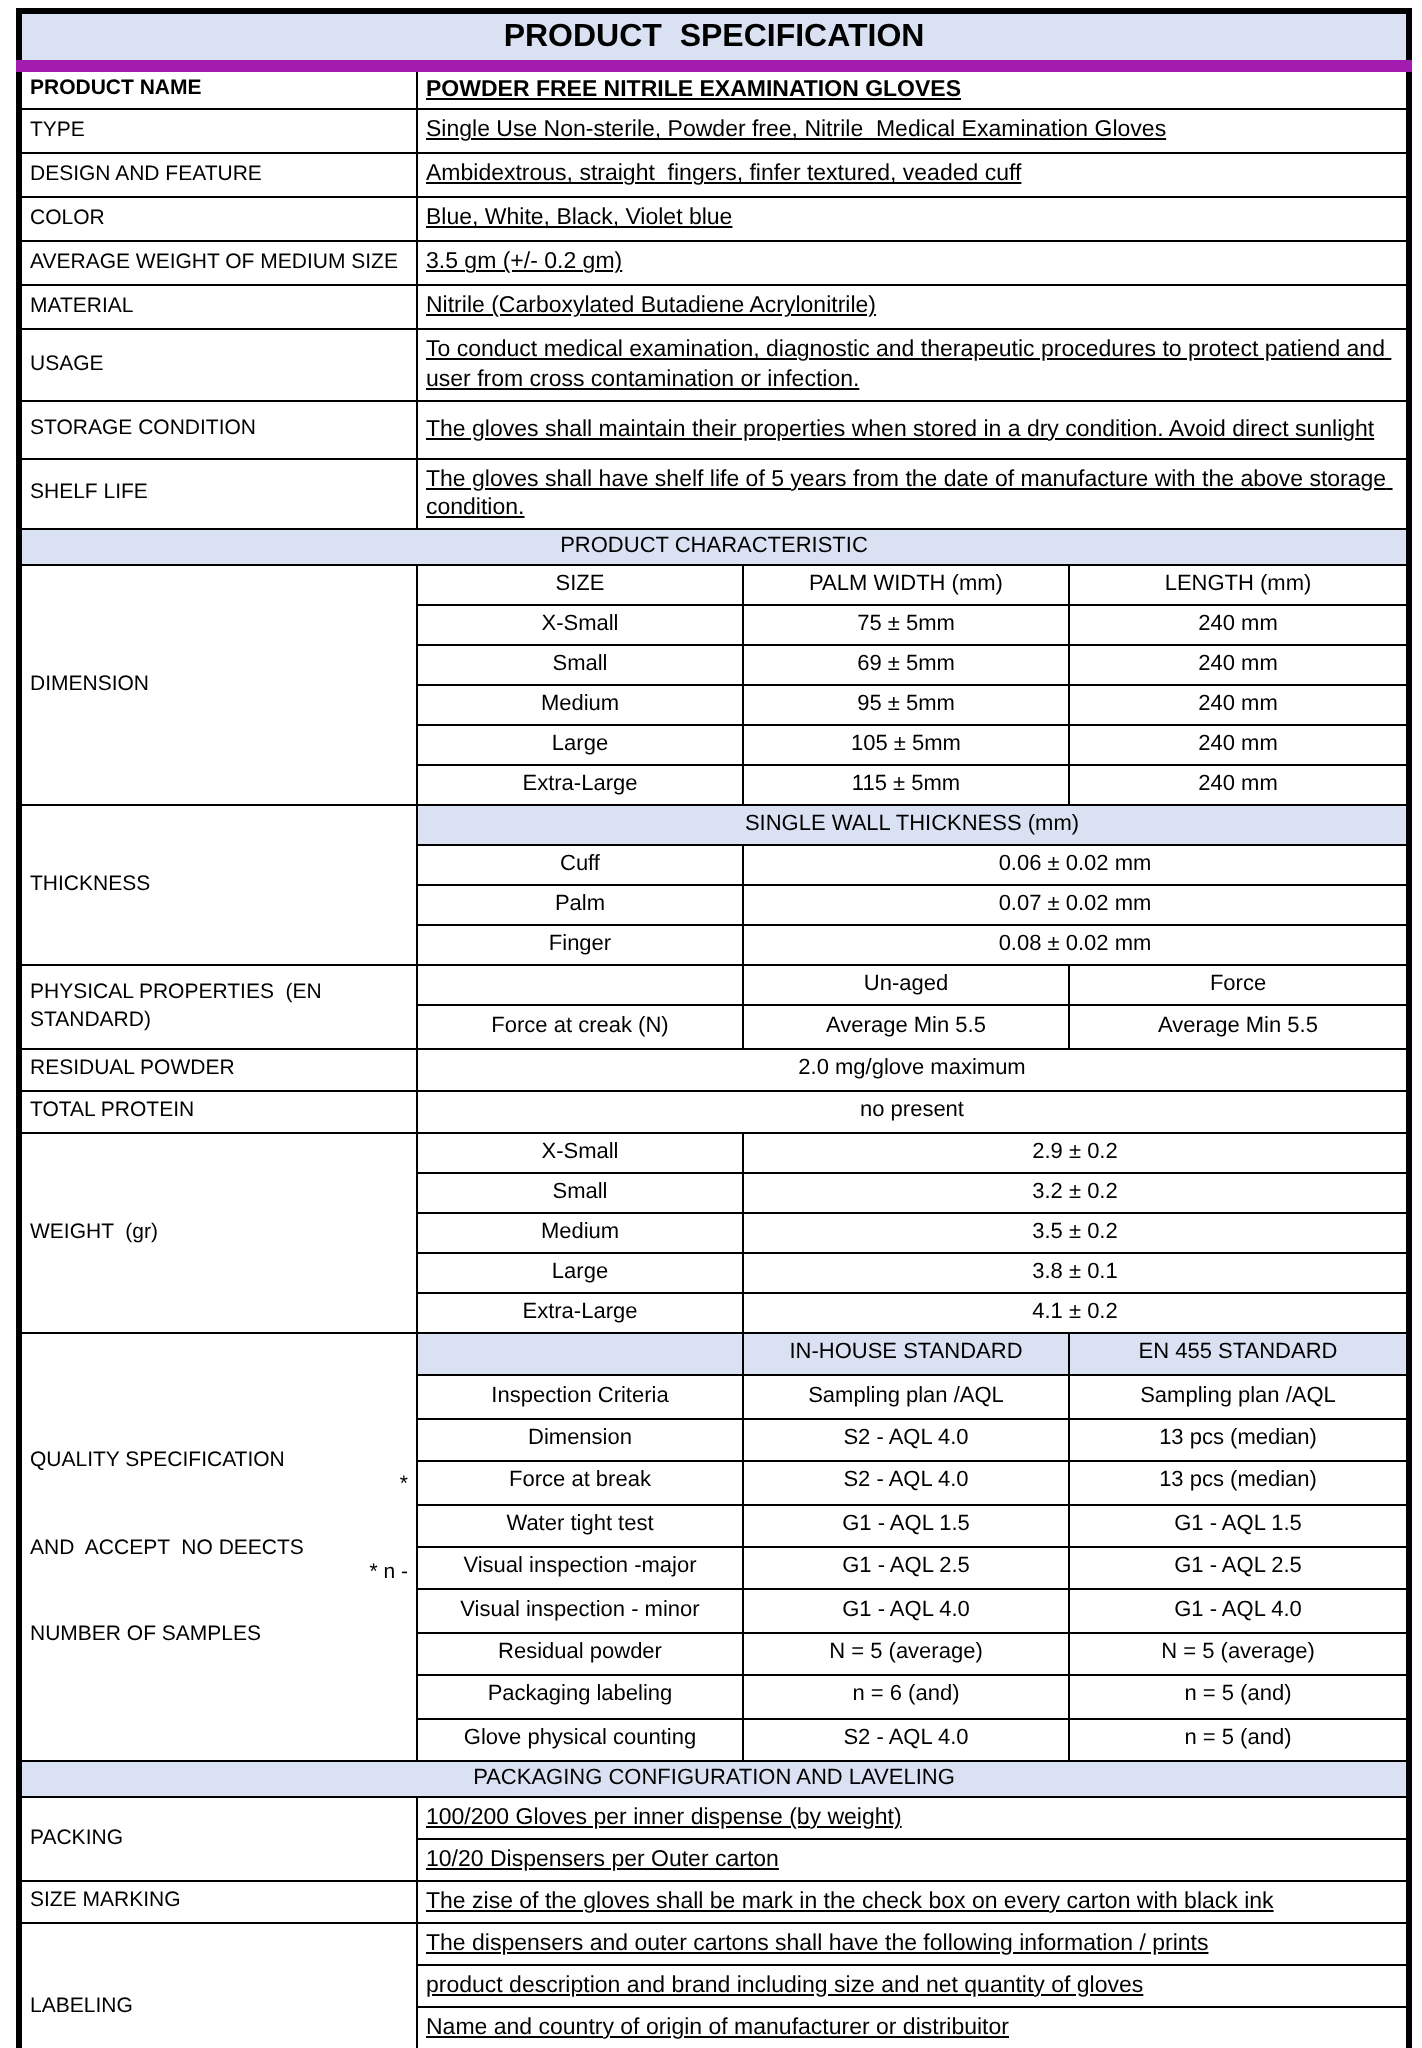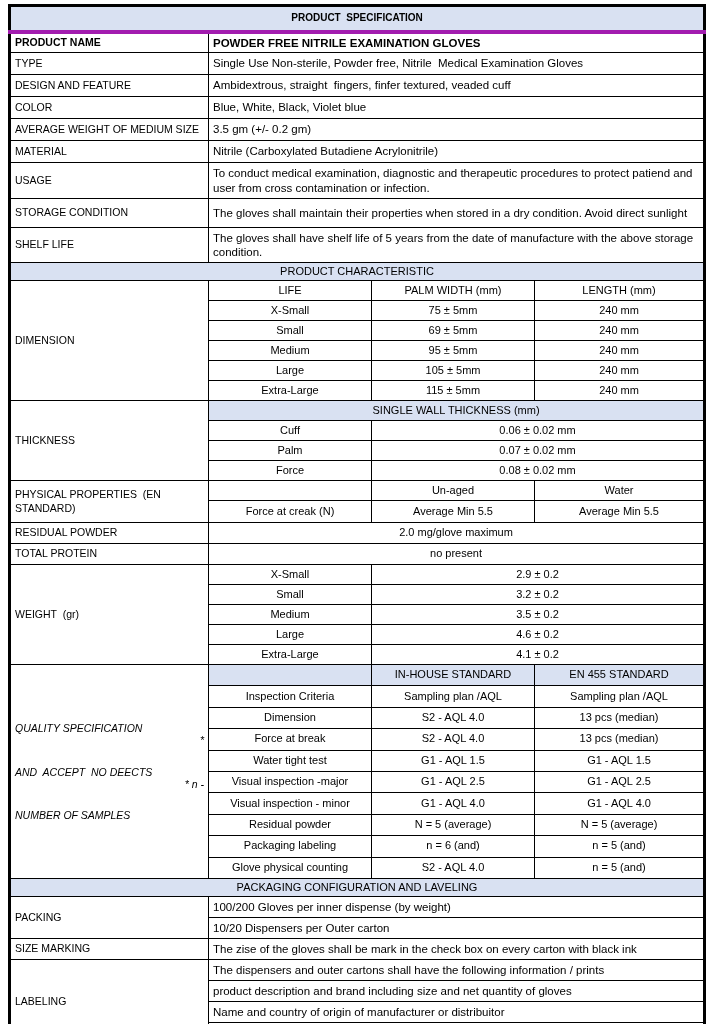--- a/index.html
+++ b/index.html
@@ -25,41 +25,41 @@
     vertical-align: middle;
     white-space: pre-wrap;
     overflow: hidden;
     font-size: 11px;
     line-height: 1.25;
   }
   .hdr-bg { background: var(--hdr-bg, #d9e1f2); }
   .title-cell {
     text-align: center;
     font-weight: bold;
-    font-size: 10px;
-    border-bottom: 4px solid #a21caf;
+    font-size: 16px;
+    border-bottom: 6px solid #a21caf;
   }
   .band { text-align: center; font-size: 11px; }
   .lbl { font-size: 10.5px; }
-  .val { font-size: 11.5px; }
+  .val { font-size: 11.5px; text-decoration: underline; }
   .c { text-align: center; padding: 0 2px; }
   .l { text-align: center; }
   .bold { font-weight: bold; margin-left: 12px; }
   
   tr.h17 > td { height: 17px; margin-top: 24px; }
   tr.h18 > td { height: 18px; }
   tr.h19 > td { height: 19px; }
   tr.h20 > td { height: 20px; }
   tr.h21 > td { height: 21px; }
   tr.h23 > td { height: 23px; }
   tr.h28 > td { height: 28px; }
   tr.h34 > td { height: 34px; }
   tr.h35 > td { height: 35px; }
   
-  .qwrap { display: flex; justify-content: space-between; align-items: flex-start; font-style: italic; }
+  .qwrap { display: flex; justify-content: space-between; align-items: flex-start; }
   .qlines div { line-height: 16px; font-size: 10.5px; white-space: pre; }
   .qmarks { text-align: right; padding-top: 2px; align-self: flex-start; margin-top: 10px; }
   .qmarks div { line-height: 16px; font-size: 10.5px; white-space: pre; }
 </style>
 </head>
 <body>
 
 <div class="sheet">
 <table class="spec">
   <colgroup>
@@ -110,21 +110,21 @@
     <td class="lbl">SHELF LIFE</td>
     <td colspan="3" class="val">The gloves shall have shelf life of 5 years from the date of manufacture with the above storage condition.</td>
   </tr>
 
   <tr class="h17">
     <td colspan="4" class="band hdr-bg">PRODUCT CHARACTERISTIC</td>
   </tr>
 
   <tr class="h19">
     <td rowspan="6" class="lbl">DIMENSION</td>
-    <td class="c">LIFE</td>
+    <td class="c">SIZE</td>
     <td class="c">PALM WIDTH (mm)</td>
     <td class="c">LENGTH (mm)</td>
   </tr>
   <tr class="h19">
     <td class="c">X-Small</td>
     <td class="c">75 ± 5mm</td>
     <td class="c">240 mm</td>
   </tr>
   <tr class="h19">
     <td class="c">Small</td>
@@ -153,29 +153,29 @@
   </tr>
   <tr class="h19">
     <td class="c">Cuff</td>
     <td colspan="2" class="c">0.06 ± 0.02 mm</td>
   </tr>
   <tr class="h19">
     <td class="c">Palm</td>
     <td colspan="2" class="c">0.07 ± 0.02 mm</td>
   </tr>
   <tr class="h19">
-    <td class="c">Force</td>
+    <td class="c">Finger</td>
     <td colspan="2" class="c">0.08 ± 0.02 mm</td>
   </tr>
 
   <tr class="h19">
     <td rowspan="2" class="lbl">PHYSICAL PROPERTIES  (EN STANDARD)</td>
     <td class="c"></td>
     <td class="c">Un-aged</td>
-    <td class="c">Water</td>
+    <td class="c">Force</td>
   </tr>
   <tr class="h21">
     <td class="c">Force at creak (N)</td>
     <td class="c">Average Min 5.5</td>
     <td class="c">Average Min 5.5</td>
   </tr>
 
   <tr class="h20">
     <td class="lbl">RESIDUAL POWDER</td>
     <td colspan="3" class="c">2.0 mg/glove maximum</td>
@@ -193,21 +193,21 @@
   <tr class="h19">
     <td class="c">Small</td>
     <td colspan="2" class="c">3.2 ± 0.2</td>
   </tr>
   <tr class="h19">
     <td class="c">Medium</td>
     <td colspan="2" class="c">3.5 ± 0.2</td>
   </tr>
   <tr class="h19">
     <td class="c">Large</td>
-    <td colspan="2" class="c">4.6 ± 0.2</td>
+    <td colspan="2" class="c">3.8 ± 0.1</td>
   </tr>
   <tr class="h19">
     <td class="c">Extra-Large</td>
     <td colspan="2" class="c">4.1 ± 0.2</td>
   </tr>
 
   <tr class="h19">
     <td rowspan="10">
       <div class="qwrap">
         <div class="qlines">

